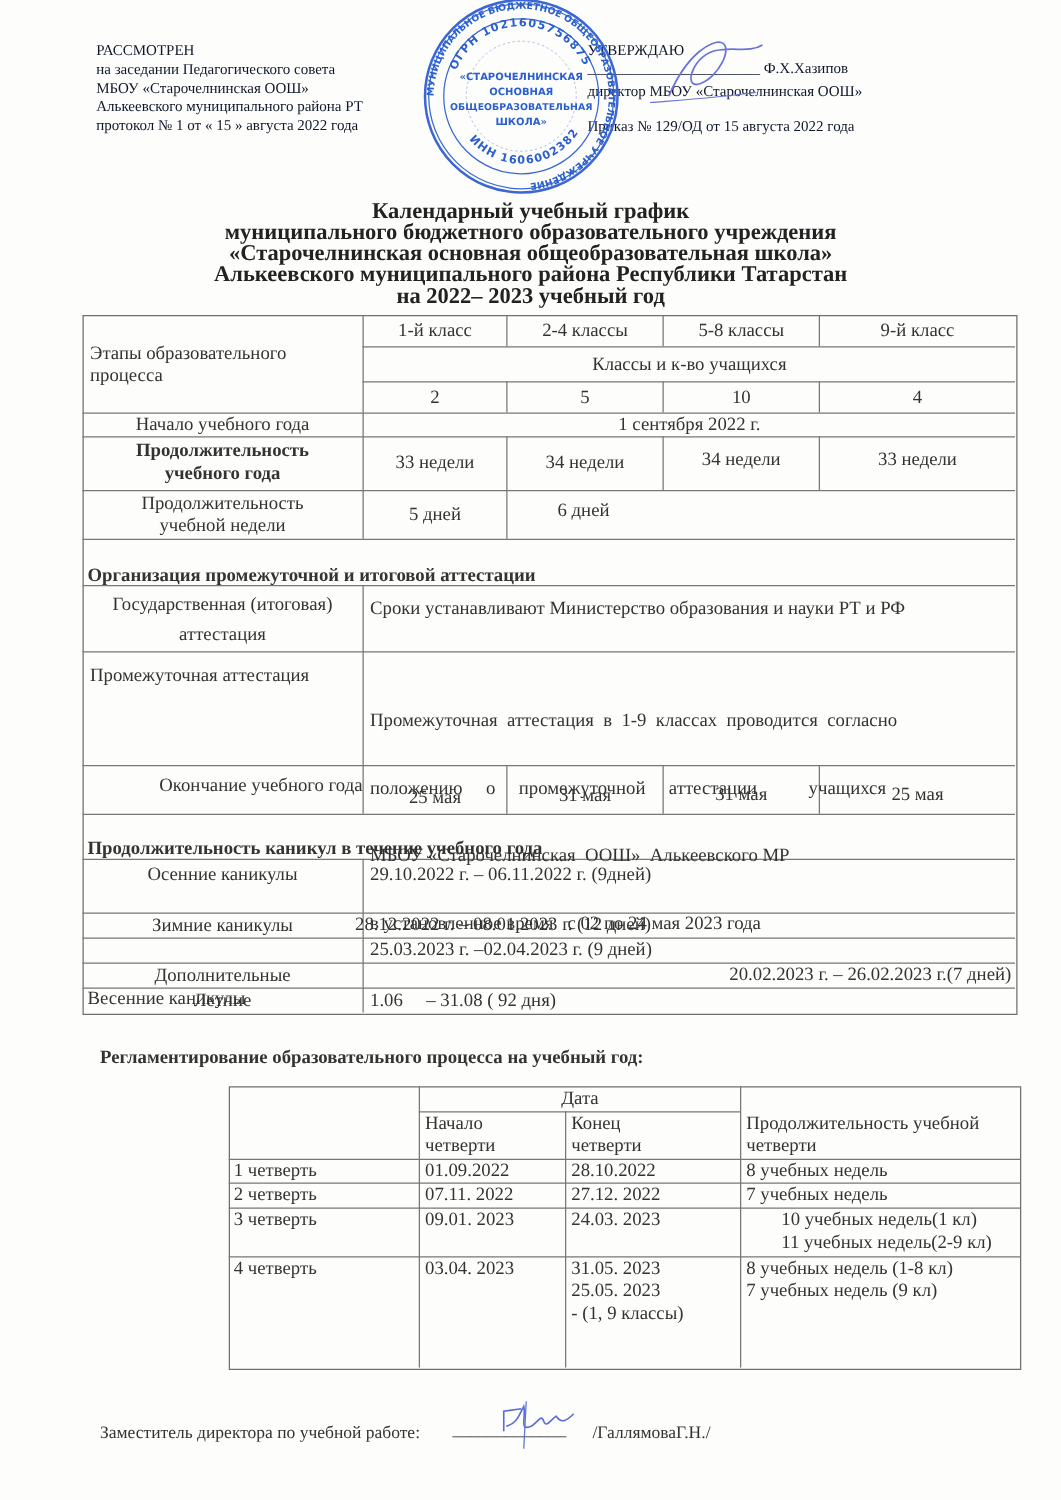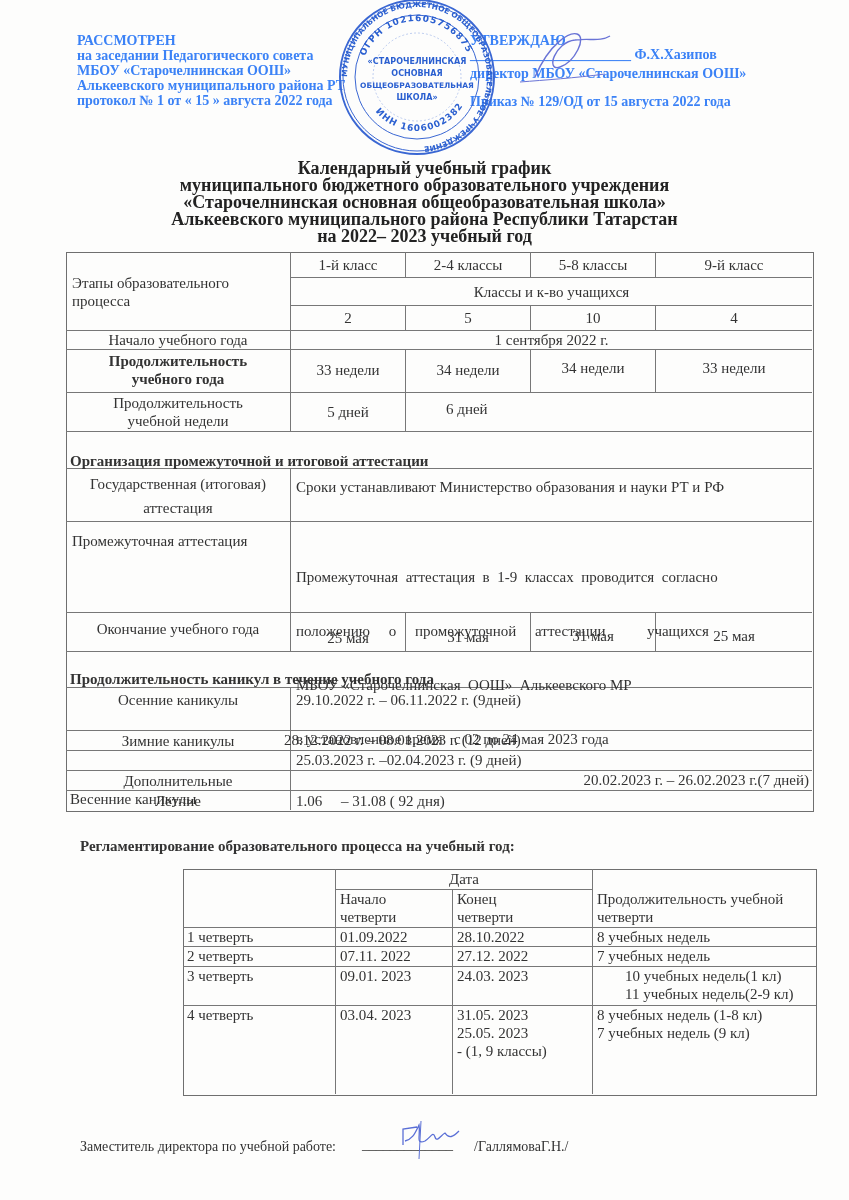--- a/index.html
+++ b/index.html
@@ -1,18 +1,18 @@
 <!DOCTYPE html>
 <html><head>
 <meta charset="utf-8">
 <style>
   html,body{margin:0;padding:0;background:#ffffff;}
   body{width:849px;height:1200px;position:relative;overflow:hidden;font-family:"Liberation Serif","DejaVu Serif",serif;color:#2a2a2a;background:#fdfdfc;}
   .abs{position:absolute;white-space:nowrap;}
-  .hdr{font-size:14px;line-height:15px;color:#3b82f6;font-weight:bold;}
+  .hdr{font-size:12px;line-height:15px;color:#0f172a;}
   .title{font-weight:bold;font-size:18px;line-height:17px;text-align:center;color:#222;}
   .t{position:absolute;border:1px solid #6f6f6f;}
   .hl{position:absolute;height:0;border-top:1.3px solid #777;}
   .vl{position:absolute;width:0;border-left:1.3px solid #777;}
   .cell{position:absolute;font-size:15px;line-height:18px;color:#333;}
   .c{text-align:center;}
   .b{font-weight:bold;}
   .stamp{position:absolute;left:333px;top:-2px;width:168px;height:158px;}
   .sig{position:absolute;}
 </style>
@@ -155,21 +155,21 @@
   <div class="cell" style="left:296px;top:478px;">Сроки устанавливают Министерство образования и науки РТ и РФ</div>
 
   <div class="cell" style="left:72px;top:532px;">Промежуточная аттестация</div>
   <div class="cell" style="left:296px;top:532px;width:510px;white-space:pre;">
     <div>Промежуточная  аттестация  в  1-9  классах  проводится  согласно</div>
     <div>положению     о     промежуточной     аттестации           учащихся</div>
     <div>МБОУ «Старочелнинская  ООШ»  Алькеевского МР</div>
     <div>в установленное время   с 02 по 24 мая 2023 года</div>
   </div>
 
-  <div class="cell c" style="left:66px;top:620px;width:224px;">Окончание учебного года</div>
+  <div class="cell c" style="left:66px;top:620px;width:224px;text-align:right;">Окончание учебного года</div>
   <div class="cell c" style="left:291px;top:629px;width:114px;">25 мая</div>
   <div class="cell c" style="left:406px;top:628px;width:124px;">31 мая</div>
   <div class="cell c" style="left:531px;top:627px;width:124px;">31 мая</div>
   <div class="cell c" style="left:656px;top:627px;width:156px;">25 мая</div>
 
   <div class="cell b" style="left:70px;top:670px;">Продолжительность  каникул в течение учебного года</div>
 
   <div>
     <div class="cell c" style="left:66px;top:691px;width:224px;">Осенние каникулы</div>
     <div class="cell" style="left:296px;top:691px;">29.10.2022 г. – 06.11.2022 г. (9дней)</div>

